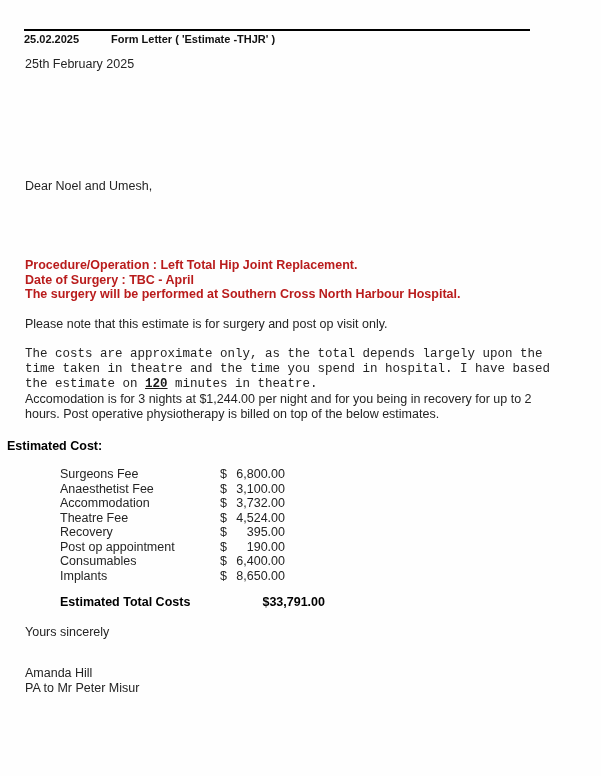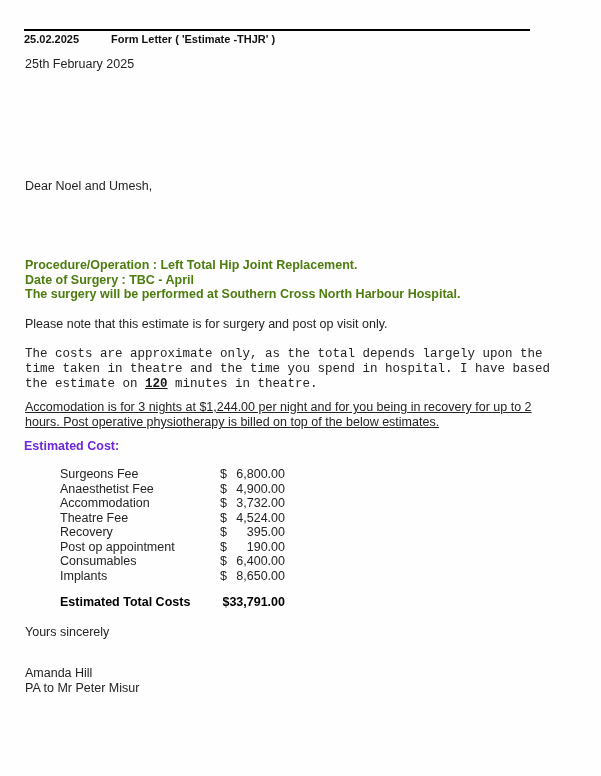--- a/index.html
+++ b/index.html
@@ -35,37 +35,37 @@
     white-space: nowrap;
   }
   .hdr-date  { left: 24px; }
   .hdr-title { left: 111px; }
 
   
   .date-line   { top: 57px;  left: 25px; white-space: nowrap; }
   .salutation  { top: 179px; left: 25px; white-space: nowrap; }
   .para        { left: 25px; width: 543px; }
   .intro       { top: 212px; }
-  .proc-block  { top: 258px; left: 25px; width: 543px; font-weight: 700; color: #4d7c0f; line-height: 14.5px; }
+  .proc-block  { top: 258px; left: 25px; width: 543px; font-weight: 700; color: #b91c1c; line-height: 14.5px; }
   .note        { top: 317px; left: 25px; white-space: nowrap; }
   .costs       { top: 347px; font-family: Liberation Mono, monospace; }
-  .accom       { top: 400px; text-decoration: underline; }
+  .accom       { top: 392px; }
   .bold-ul     { font-weight: 700; text-decoration: underline; color: #1a1a1a; }
 
-  .est-heading { top: 439px; left: 24px; font-weight: 700; color: #6d28d9; white-space: nowrap; }
+  .est-heading { top: 439px; left: 7px; font-weight: 700; color: #000000; white-space: nowrap; }
 
   
   .cost-table  { top: 467px; left: 60px; }
   .cost-row    { display: flex; height: 14.5px; line-height: 14.5px; }
   .cost-label  { width: 160px; }
   .cost-cur    { width: 13px; }
   .cost-amt    { width: 52px; text-align: right; }
   .total-row   { top: 595px; left: 60px; display: flex; font-weight: 700; color: #000000; line-height: 15px; }
   .total-label { width: 160px; }
-  .total-amt   { width: 65px; text-align: right; }
+  .total-amt   { width: 65px; text-align: right; margin-left: 40px; }
 
   .closing     { top: 625px; left: 25px; white-space: nowrap; }
   .signature   { top: 666px; left: 25px; line-height: 14.5px; }
 </style>
 </head>
 <body>
 
 <div class="page">
 
   <div class="abs rule"></div>
@@ -93,21 +93,21 @@
 
   <div class="abs cost-table">
     <div class="cost-row">
       <span class="cost-label">Surgeons Fee</span>
       <span class="cost-cur">$</span>
       <span class="cost-amt">6,800.00</span>
     </div>
     <div class="cost-row">
       <span class="cost-label">Anaesthetist Fee</span>
       <span class="cost-cur">$</span>
-      <span class="cost-amt">4,900.00</span>
+      <span class="cost-amt">3,100.00</span>
     </div>
     <div class="cost-row">
       <span class="cost-label">Accommodation</span>
       <span class="cost-cur">$</span>
       <span class="cost-amt">3,732.00</span>
     </div>
     <div class="cost-row">
       <span class="cost-label">Theatre Fee</span>
       <span class="cost-cur">$</span>
       <span class="cost-amt">4,524.00</span>

